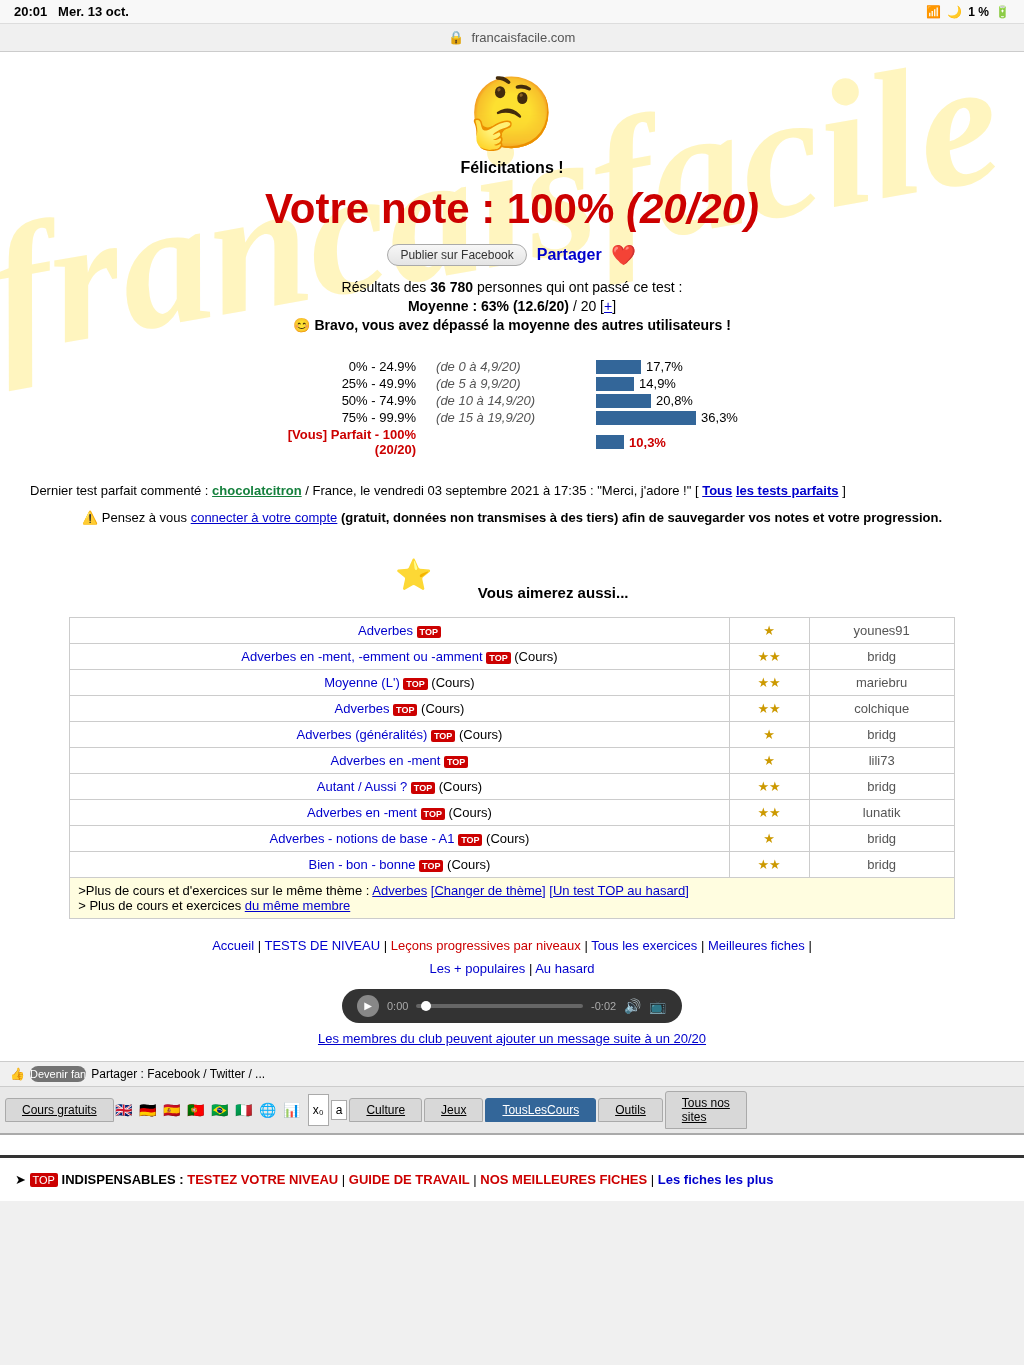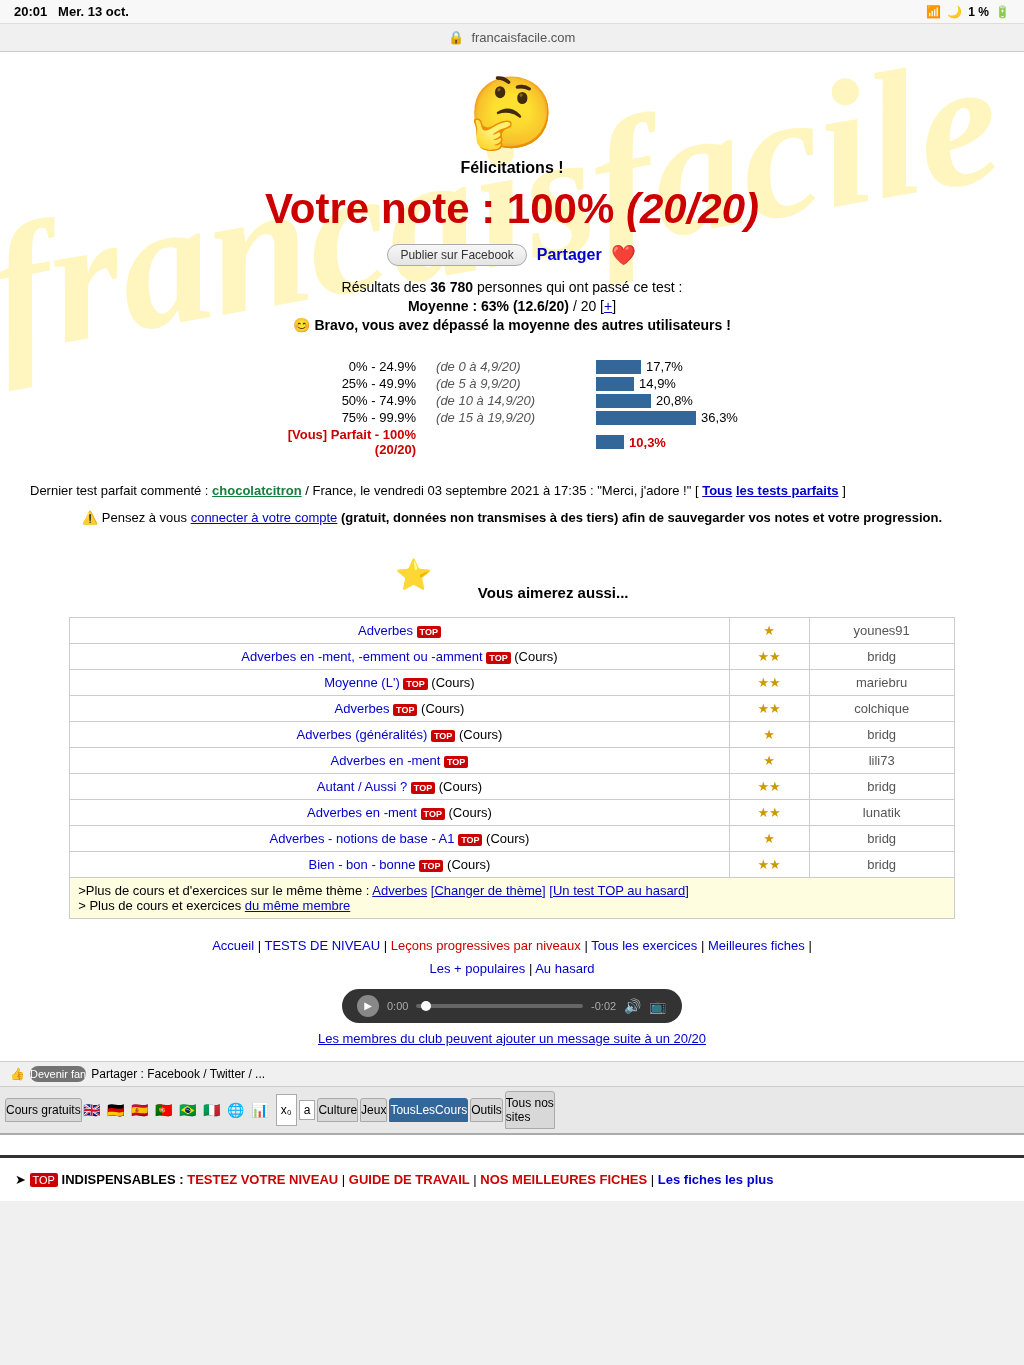--- a/index.html
+++ b/index.html
@@ -326,27 +326,28 @@
       background: #e8e8e8;
       border-bottom: 2px solid #aaa;
       padding: 4px 5px;
       display: flex;
       align-items: center;
       gap: 2px;
       flex-wrap: wrap;
       font-size: 12px;
     }
     .tab-item {
-      padding: 4px 0;
+      padding: 4px 16px;
       border: 1px solid #aaa;
       background: #d8d8d8;
       cursor: pointer;
       border-radius: 3px 3px 0 0;
       font-size: 12px;
       white-space: nowrap;
+      text-decoration: underline;
     }
     .tab-item.active {
       background: #336699;
       color: white;
       border-color: #336699;
     }
     .flag-icon {
       display: inline-block;
       width: 22px;
       height: 15px;

